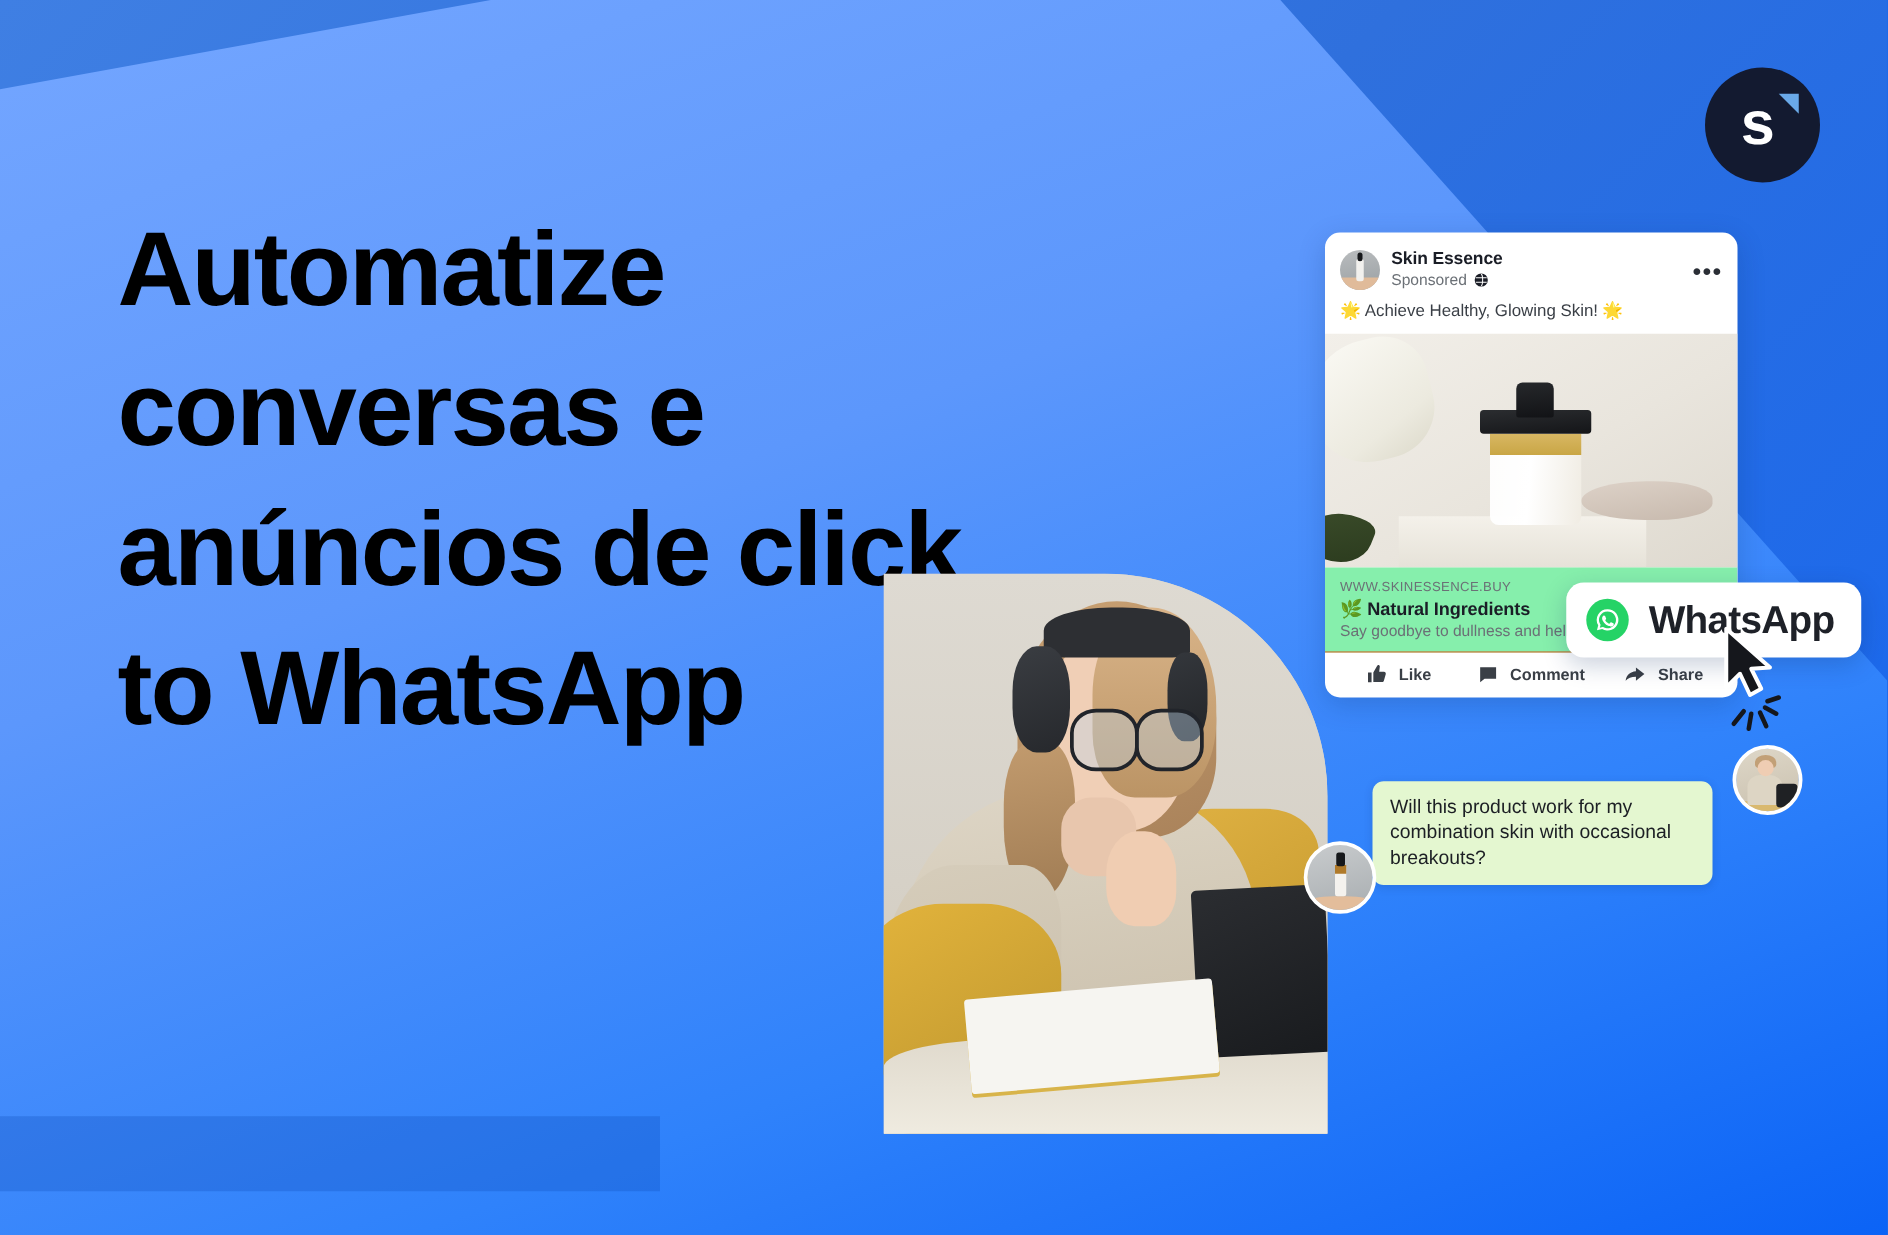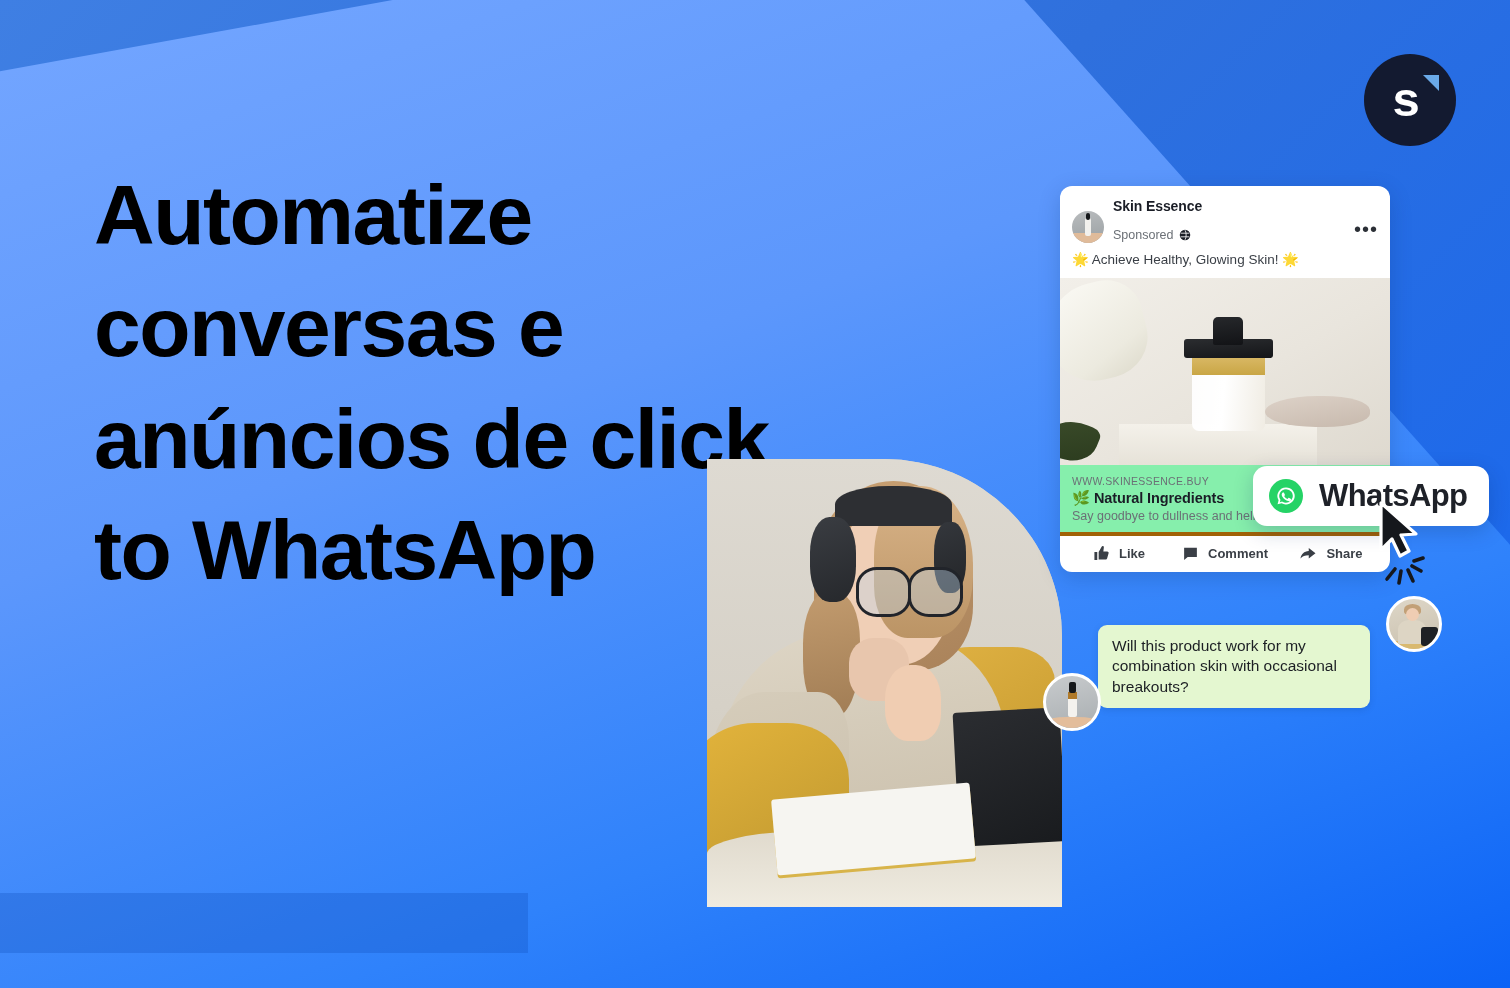--- a/index.html
+++ b/index.html
@@ -226,21 +226,21 @@
     position: absolute; left: 0; bottom: 0; width: 100%; height: 32%;
     background: #e0bb9a;
   }
   .ad-headtext { margin-left: 9px; line-height: 1.25; }
   .ad-brand {
     font-size: 14px; font-weight: 700; color: #1a1d26;
     letter-spacing: -0.1px;
   }
   .ad-sub {
     display: flex; align-items: center; gap: 6px;
-    font-size: 12.5px; color: #6b7076; margin-top: 12px;
+    font-size: 12.5px; color: #6b7076; margin-top: 1px;
   }
   .ad-globe { width: 12px; height: 12px; display: block; }
   .ad-dots {
     margin-left: auto; color: #2b2f36; font-size: 20px;
     letter-spacing: 1px; line-height: 0.6; padding-bottom: 8px;
   }
   .ad-caption {
     padding: 2px 12px 9px 12px;
     font-size: 13.5px; color: #3a3f46; line-height: 1.3;
   }
@@ -300,21 +300,21 @@
   .ad-title {
     font-size: 14.5px; font-weight: 700; color: #1a1d26;
     margin-top: 3px; letter-spacing: -0.1px;
   }
   .ad-desc {
     font-size: 12.5px; color: #6b7076; margin-top: 2px;
     white-space: nowrap; overflow: hidden;
   }
   .ad-actions {
     display: flex; align-items: center;
-    border-top: 4px solid #a16207;
+    border-top: 1px solid #a16207;
     padding: 9px 6px;
   }
   .ad-action {
     flex: 1; display: flex; align-items: center; justify-content: center;
     gap: 9px; font-size: 13px; font-weight: 600; color: #3a3f46;
   }
   .ad-action svg { display: block; }
 
   
   .wa-pill {

